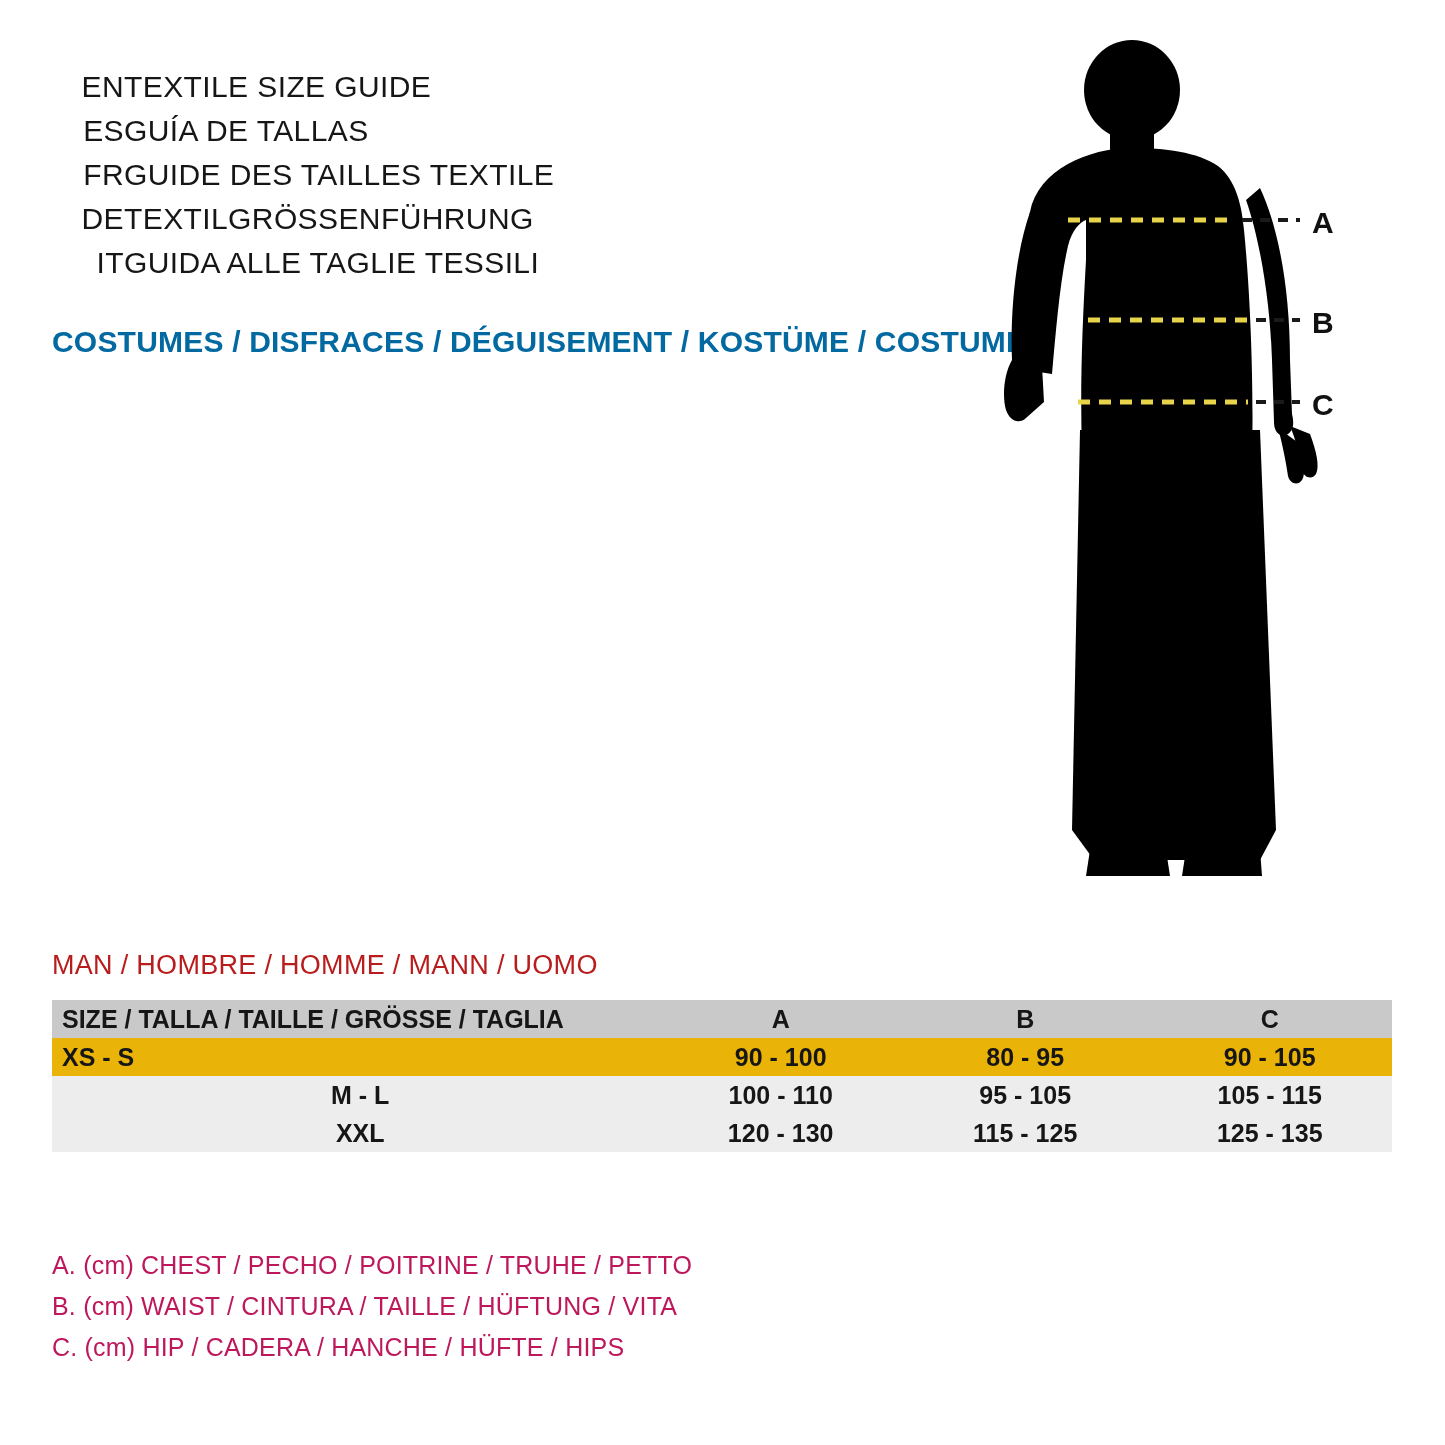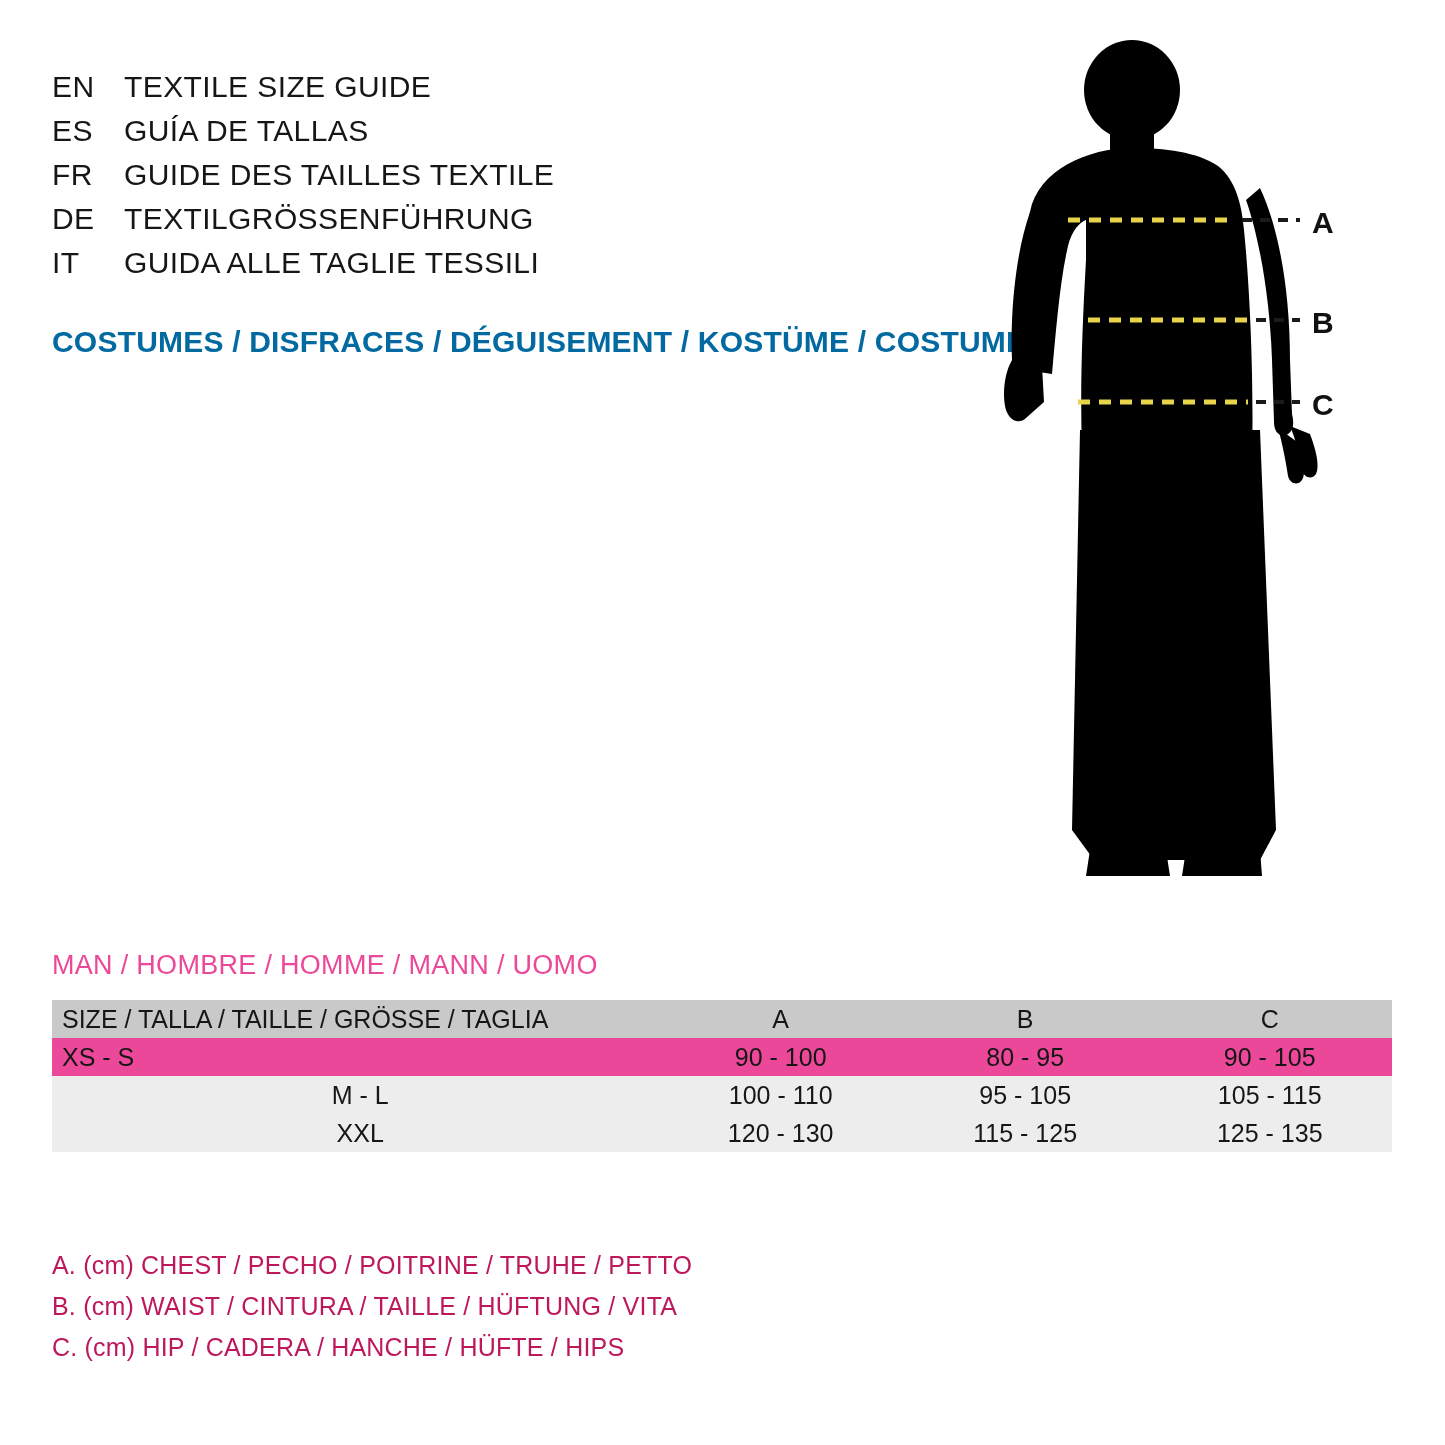--- a/index.html
+++ b/index.html
@@ -27,20 +27,21 @@
     display: flex;
     align-items: baseline;
     height: 44px;
     font-size: 30px;
     letter-spacing: 0.4px;
     color: #161616;
   }
   .lang-code {
     width: 72px;
     flex: 0 0 72px;
+    text-align: right;
   }
   .lang-text {
     flex: 1 1 auto;
   }
   .costumes-line {
     position: absolute;
     left: 52px;
     top: 325px;
     font-size: 30px;
     font-weight: bold;
@@ -61,50 +62,50 @@
     display: block;
   }
 
   
   .table-title {
     position: absolute;
     left: 52px;
     top: 950px;
     font-size: 27px;
     letter-spacing: 0.3px;
-    color: #ec4899;
+    color: #b91c1c;
   }
   table.size-table {
     position: absolute;
     left: 52px;
     top: 1000px;
     width: 1340px;
     border-collapse: collapse;
     font-size: 25px;
     color: #161616;
   }
   table.size-table th,
   table.size-table td {
     padding: 0;
     height: 38px;
-    font-weight: normal;
+    font-weight: bold;
     text-align: center;
     vertical-align: middle;
   }
   table.size-table thead th {
     background: #c9c9c9;
   }
   table.size-table thead th.label-col,
   table.size-table tbody td.label-col {
     text-align: left;
     padding-left: 10px;
     width: 600px;
   }
   table.size-table tbody tr.odd td {
-    background: #ec4899;
+    background: #eab308;
   }
   table.size-table tbody tr.even td {
     background: #ededed;
     text-align: center;
   }
   .col-ab { width: 246px; }
 
   
   .legend {
     position: absolute;

